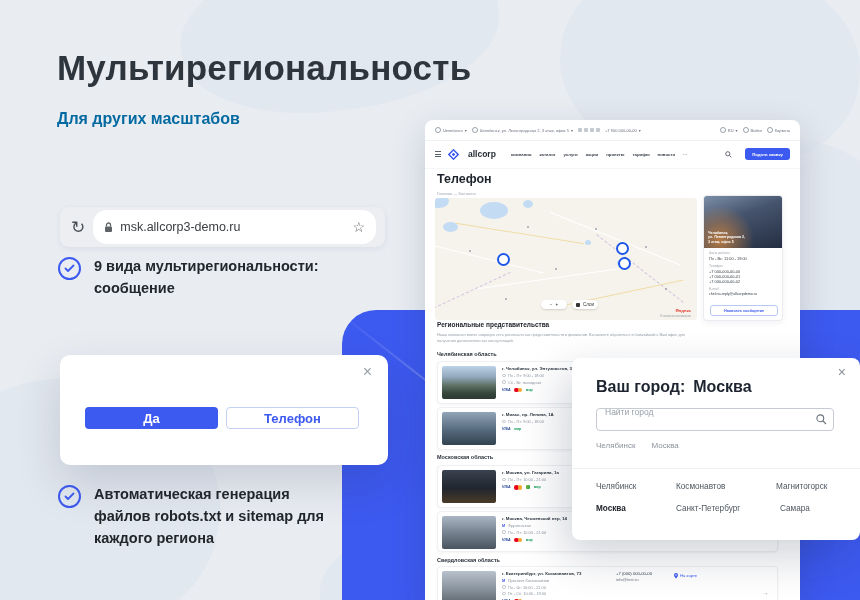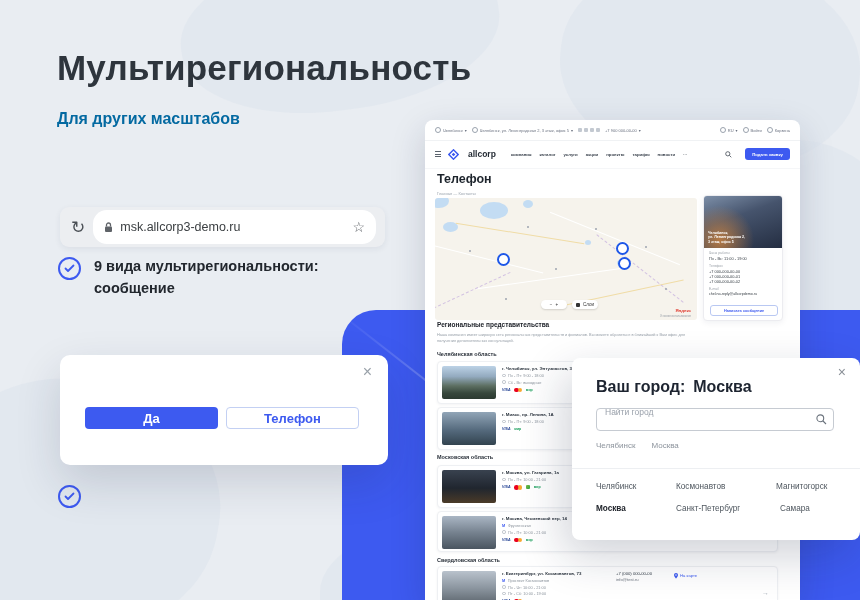--- a/index.html
+++ b/index.html
@@ -168,20 +168,25 @@
       <span>сообщение</span>
     </div>
   </div>
 
   <div class="check" style="left:58px;top:483px;">
     <span class="cIcon">
       <svg width="11" height="9" viewBox="0 0 11 9">
           <path d="M1.5 4.5 L4 7 L9.5 1.5" fill="none" stroke="#3d5af0" stroke-width="1.8" stroke-linecap="round" stroke-linejoin="round"></path>
         </svg>
     </span>
+    <div class="cText">
+      <span>Автоматическая генерация</span>
+      <span>файлов robots.txt и sitemap для</span>
+      <span>каждого региона</span>
+    </div>
   </div>
 
   <div id="siteCard" class="abs">
 
     <div id="stb" class="abs">
       <span class="grp">
         <span class="ti"></span>
         <span>Челябинск</span>
         <span>▾</span>
       </span>

